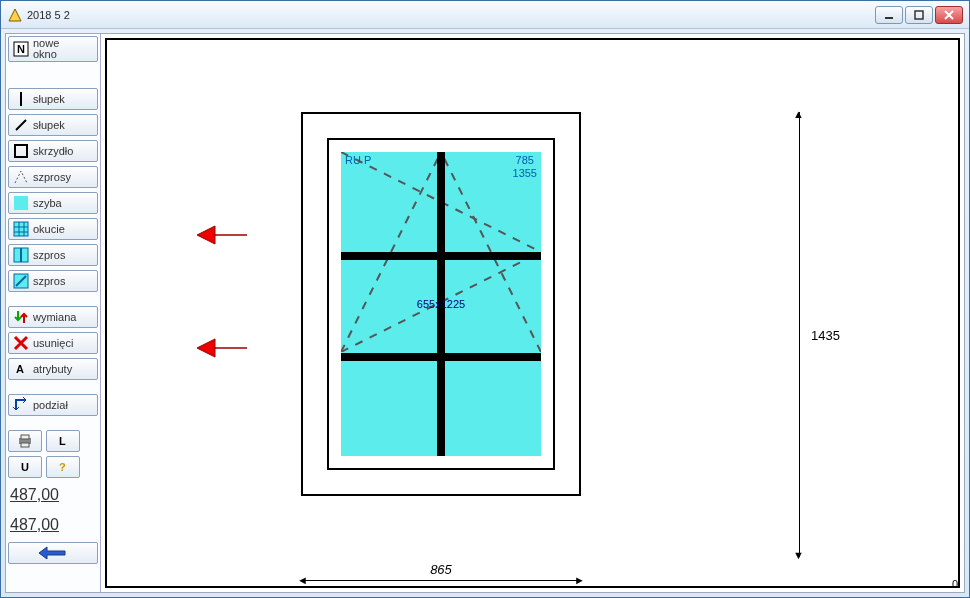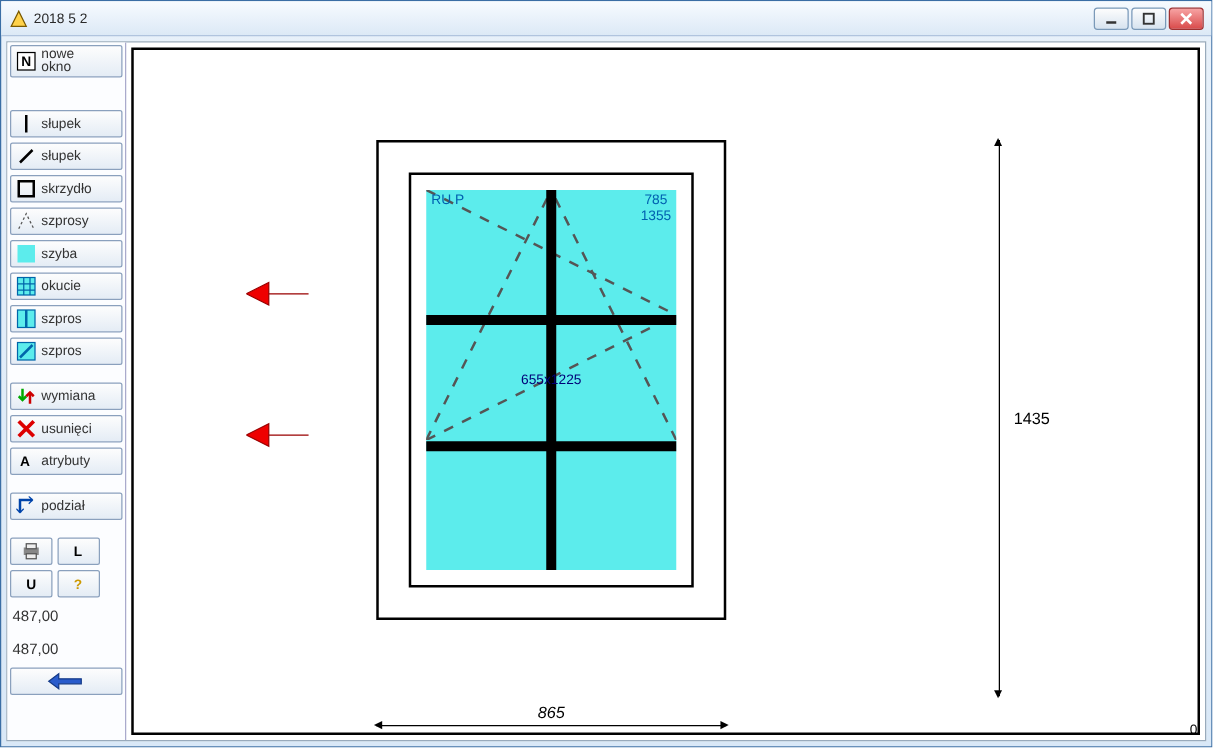--- a/index.html
+++ b/index.html
@@ -48,21 +48,21 @@
     height:22px; padding:0 4px;
     border:1px solid #8aa0bd;
     border-radius:2px;
     background:linear-gradient(#fdfdfd,#e4ecf5);
     cursor:pointer;
     color:#333;
   }
   .tbtn .tic { width:16px; height:16px; display:flex; align-items:center; justify-content:center; }
   .tbtn.sq { width:34px; justify-content:center; padding:0;}
   .row2 { display:flex; gap:4px; }
-  .price { font-size:12px; color:#333; padding:4px 2px; }
+  .price { font-size:16px; color:#333; padding:4px 2px;text-decoration:underline; }
 
   
   .stage {
     flex:1; position:relative; overflow:hidden;
     display:flex; align-items:center; justify-content:center;
   }
   .pagewrap { position:absolute; inset:4px; border:2px solid #000; background:#fff; }
 
   
   .winmodel {

